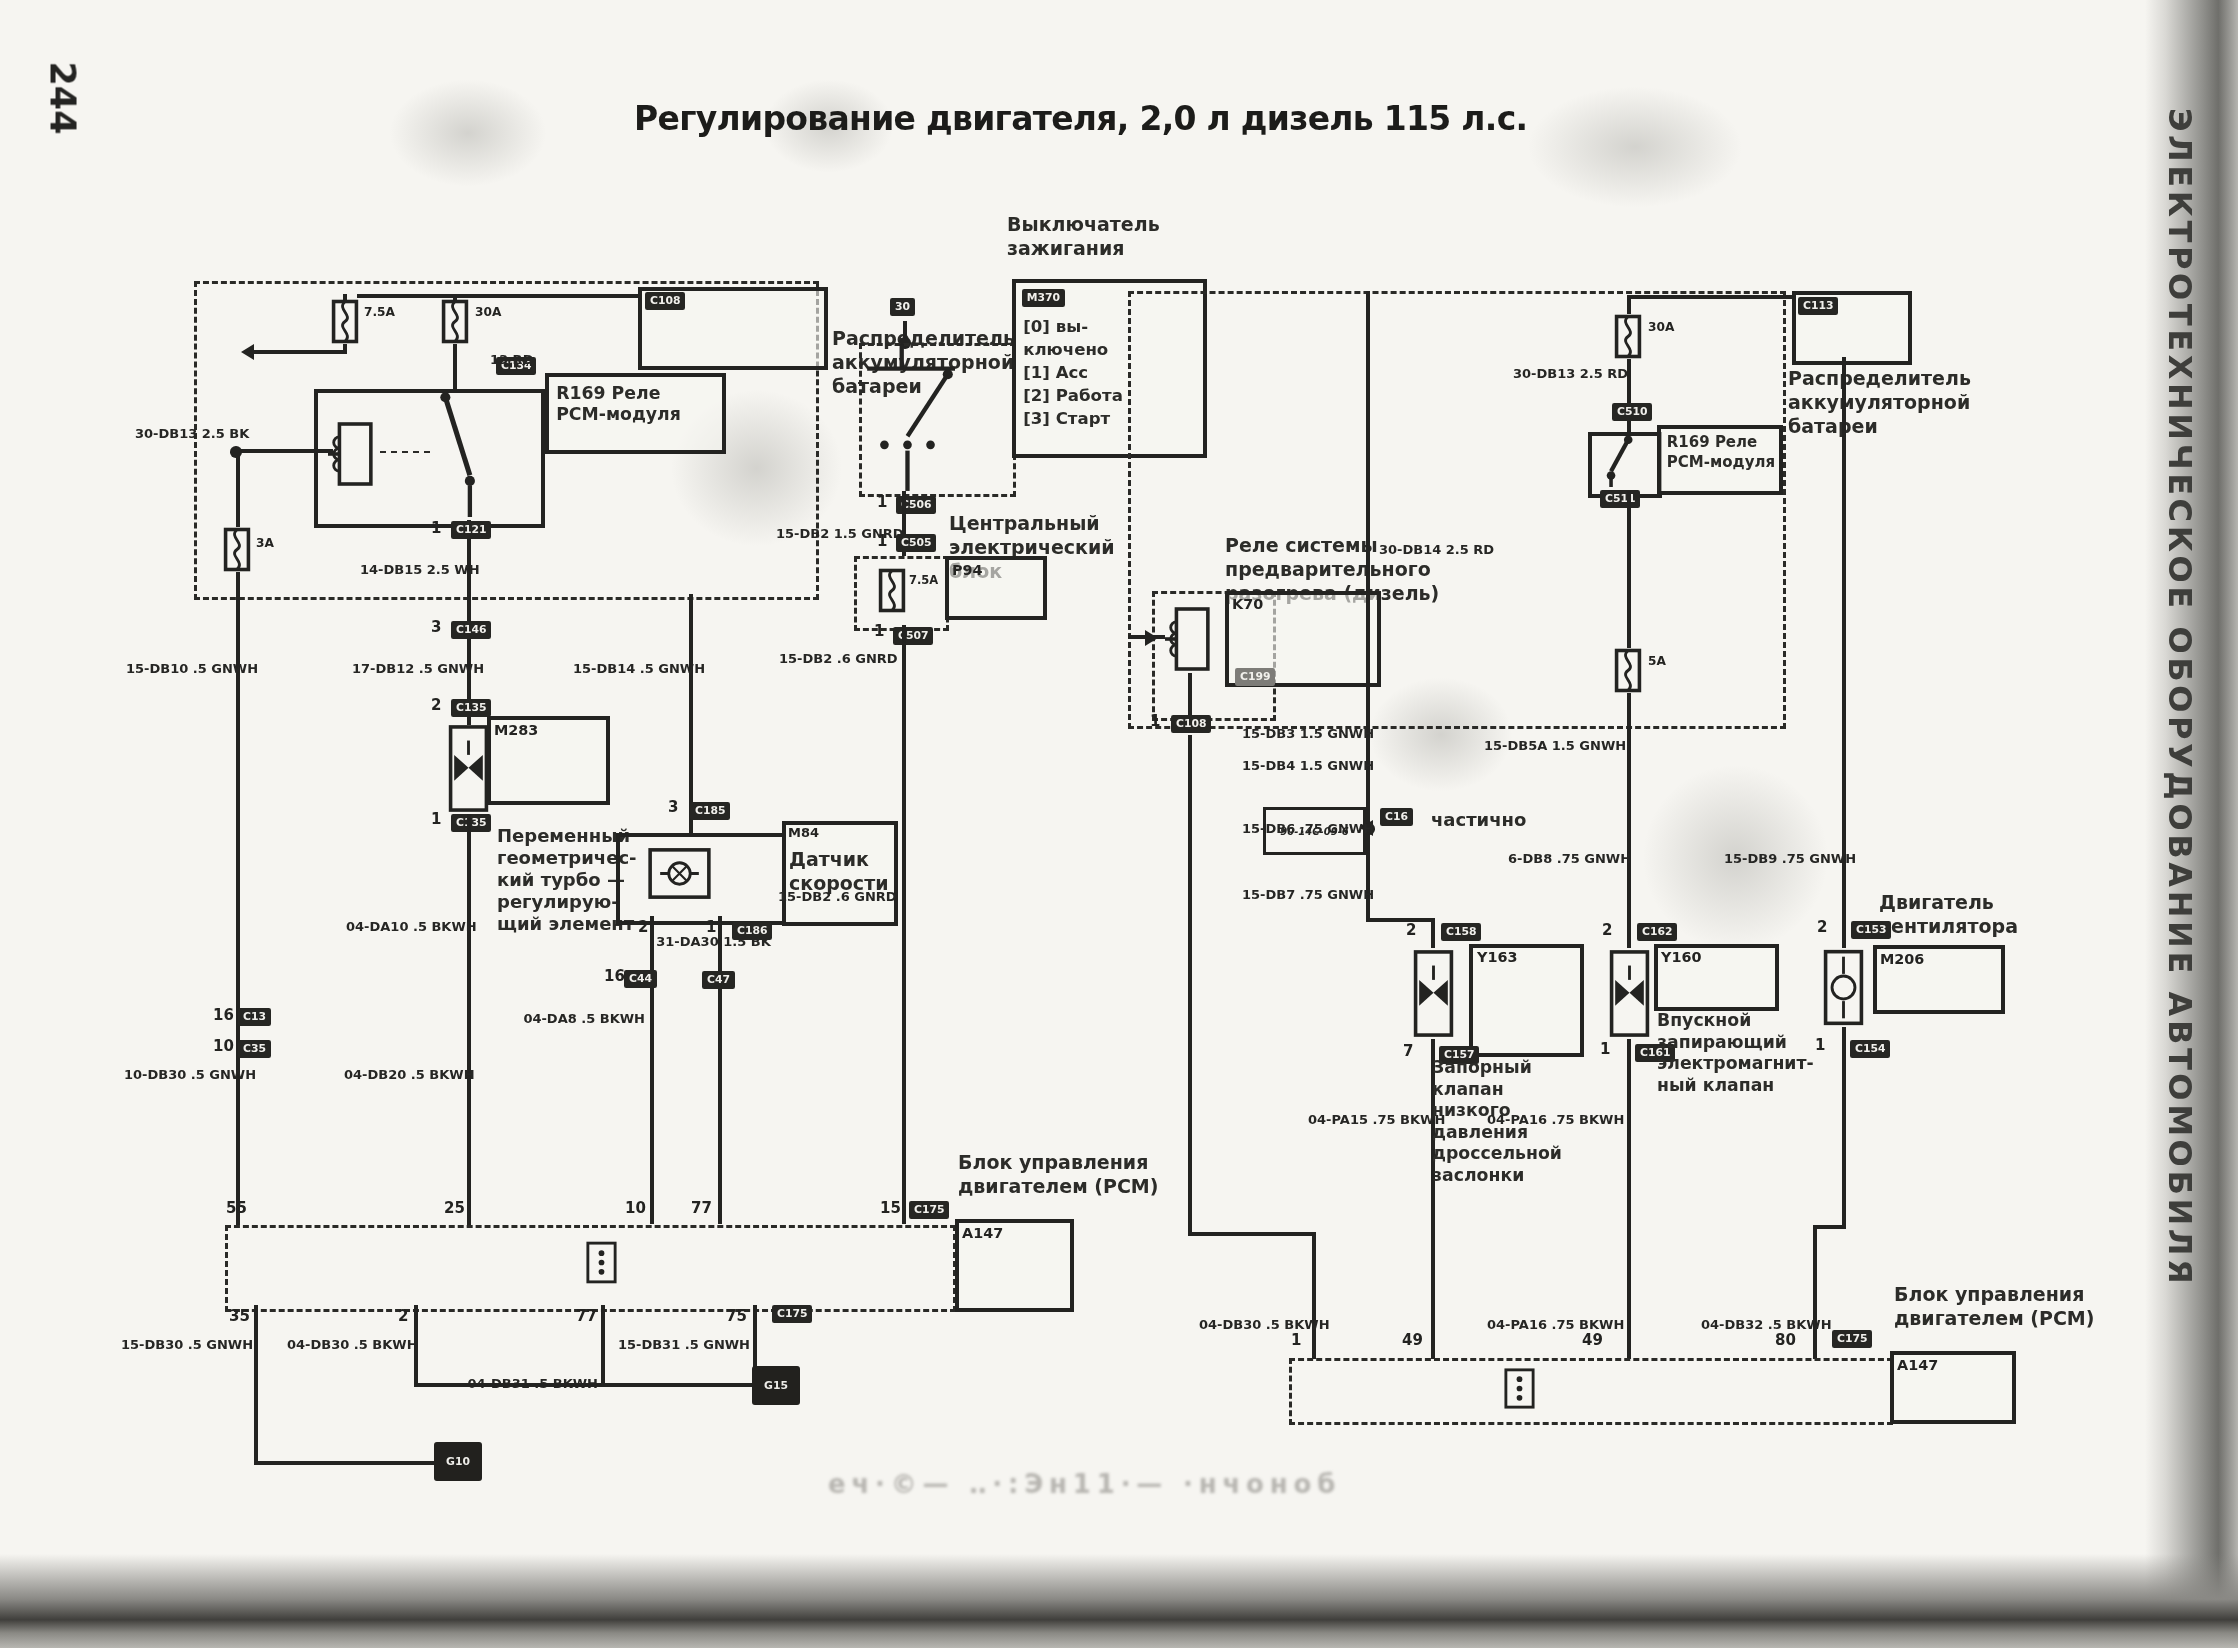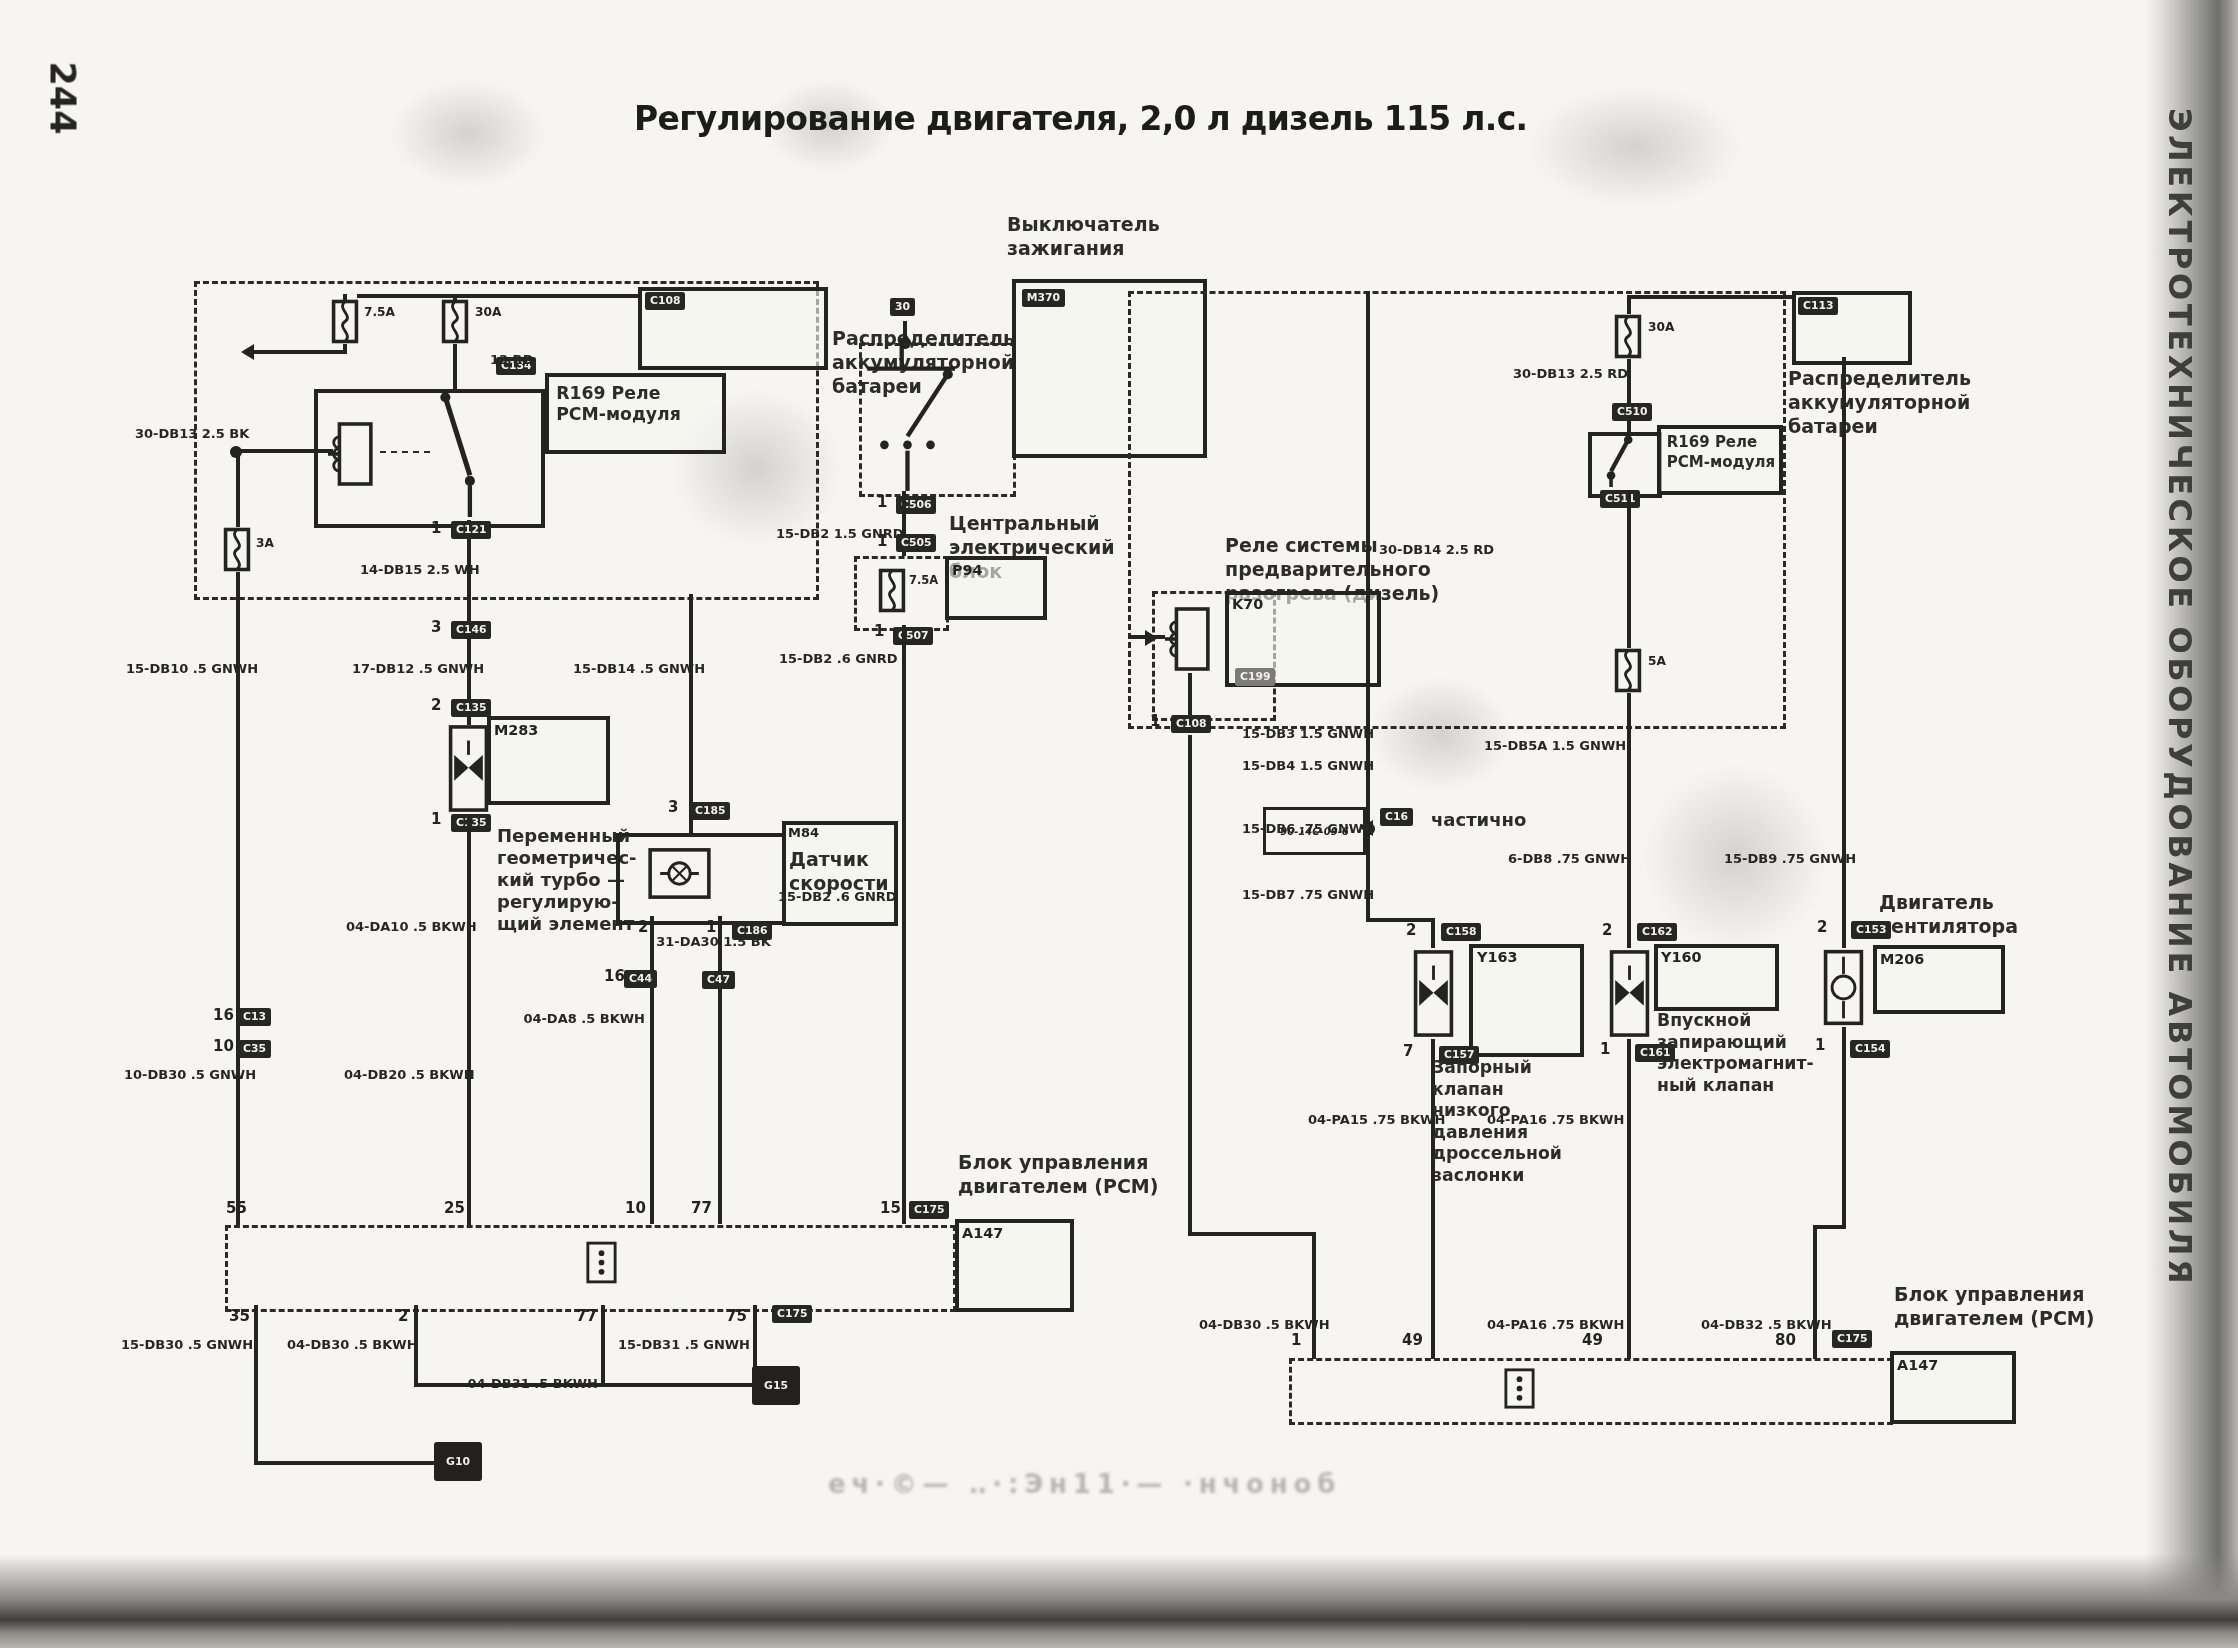--- a/index.html
+++ b/index.html
@@ -187,20 +187,27 @@
       <path d="M28 34 H150" stroke-width="6"></path>
     <path d="M140 42 L84 128" stroke-width="6"></path>
       <circle class="f" cx="140" cy="42" r="7"></circle>
     <circle class="f" cx="52" cy="140" r="6"></circle>
       <circle class="f" cx="84" cy="140" r="6"></circle>
       <circle class="f" cx="116" cy="140" r="6"></circle>
     <path d="M84 148 V204" stroke-width="6"></path>
     </svg>
   <div class="callout" style="left:1012px;top:279px;width:187px;height:171px">
     <span class="ctag" style="left:5.8px;top:5.8px">M370</span>
+    <div class="lbl" style="left:7.2px;top:32px;position:relative;font-size:16.6px;line-height:23px;width:166px">
+      <div>[0] вы-</div>
+      <div>ключено</div>
+      <div>[1] Acc</div>
+      <div>[2] Работа</div>
+      <div>[3] Старт</div>
+    </div>
   </div>
   <span class="pin" style="left:877px;top:493px">1</span>
   <span class="ctag" style="left:896px;top:496px">C506</span>
   <div class="wv" style="left:902px;top:491px;height:65px"></div>
 
   <div class="lbl" style="left:949px;top:511px;width:202px">
     <div>Центральный</div>
     <div>электрический блок</div>
   </div>
   <span class="pin" style="left:877px;top:532px">1</span>

